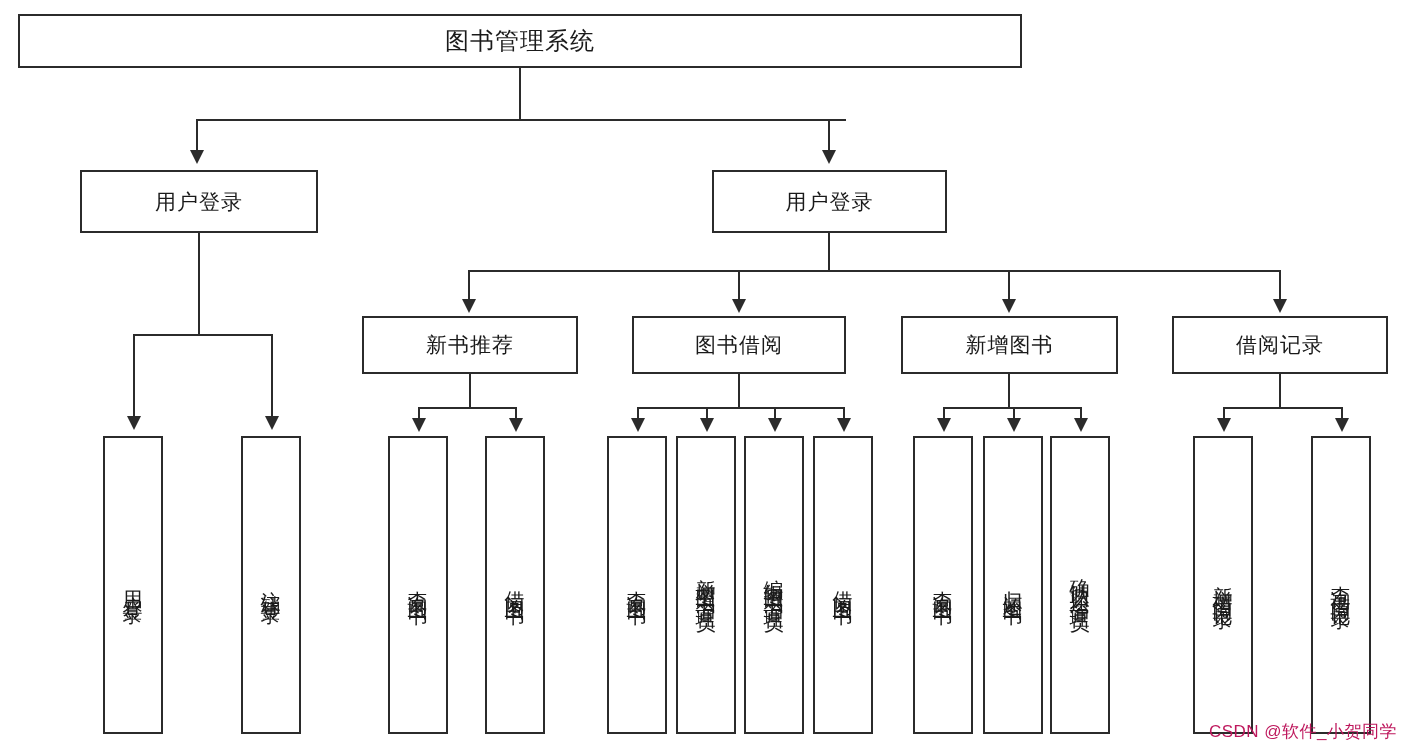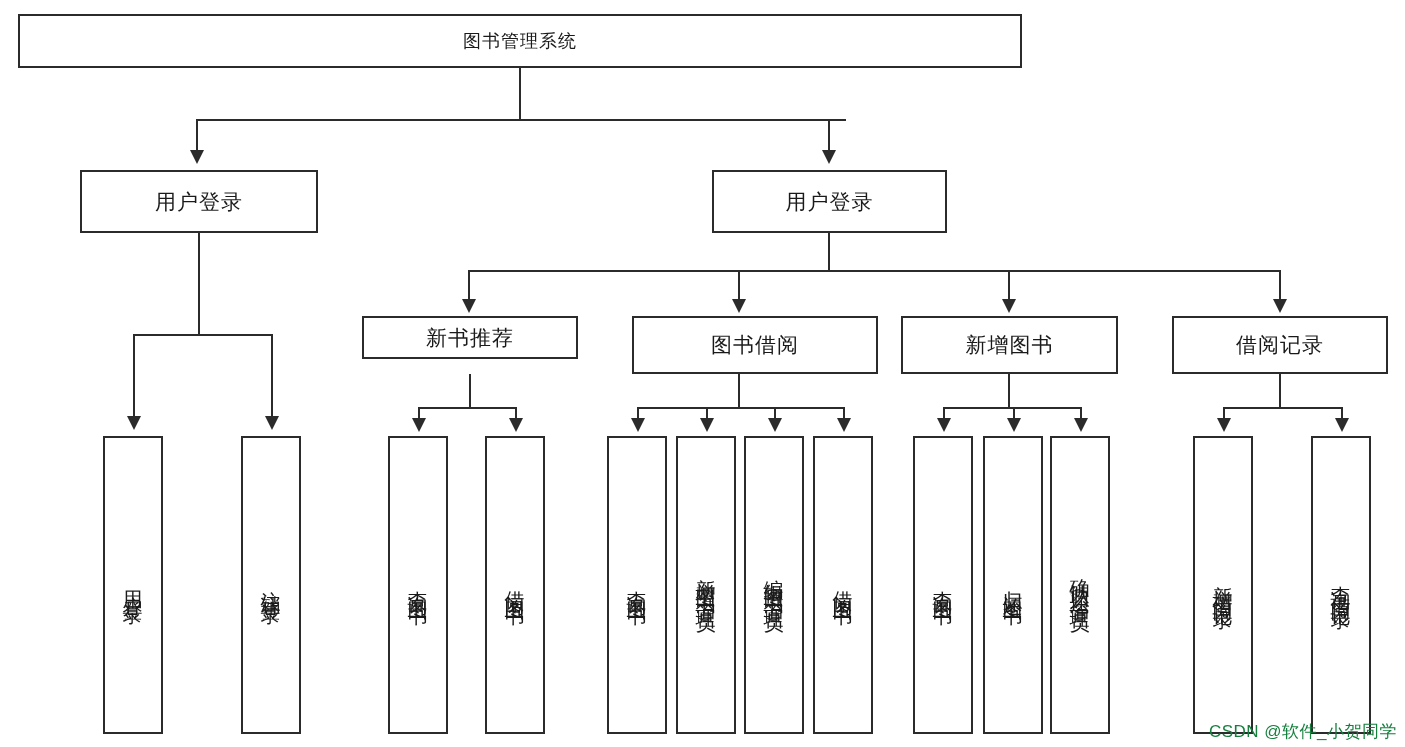--- a/index.html
+++ b/index.html
@@ -42,41 +42,41 @@
     align-items: center;
     justify-content: center;
     padding: 6px 0;
   }
   .node.v .vtext {
     writing-mode: vertical-rl;
     text-orientation: upright;
     white-space: nowrap;
   }
   .node.root {
-    font-size: 18px;
+    font-size: 24px;
   }
   .conn {
     position: absolute;
     background: #2b2b2b;
   }
   .conn.vline { width: 2px; }
   .conn.hline { height: 2px; }
   .arrow {
     position: absolute;
     width: 0;
     height: 0;
     border-left: 7px solid transparent;
     border-right: 7px solid transparent;
     border-top: 14px solid #2b2b2b;
   }
   .watermark {
     position: absolute;
     right: 8px;
     bottom: 4px;
-    color: #15803d;
+    color: #be185d;
     font-size: 17px;
     letter-spacing: 0.5px;
     white-space: nowrap;
   }
 </style>
 </head>
 <body>
 
 <div id="canvas">
 
@@ -117,24 +117,24 @@
 
   <div class="conn vline" style="left:738px; top:270px; height:32px;"></div>
   <div class="arrow" style="left:732px; top:299px;"></div>
 
   <div class="conn vline" style="left:1008px; top:270px; height:32px;"></div>
   <div class="arrow" style="left:1002px; top:299px;"></div>
 
   <div class="conn vline" style="left:1279px; top:270px; height:32px;"></div>
   <div class="arrow" style="left:1273px; top:299px;"></div>
 
-  <div class="node h" style="left:362px; top:316px; width:216px; height:43px;">
+  <div class="node h" style="left:362px; top:316px; width:216px; height:58px;">
     <span>新书推荐</span>
   </div>
-  <div class="node h" style="left:632px; top:316px; width:246px; height:58px;">
+  <div class="node h" style="left:632px; top:316px; width:214px; height:58px;">
     <span>图书借阅</span>
   </div>
   <div class="node h" style="left:901px; top:316px; width:217px; height:58px;">
     <span>新增图书</span>
   </div>
   <div class="node h" style="left:1172px; top:316px; width:216px; height:58px;">
     <span>借阅记录</span>
   </div>
 
   <div class="conn vline" style="left:469px; top:374px; height:34px;"></div>

